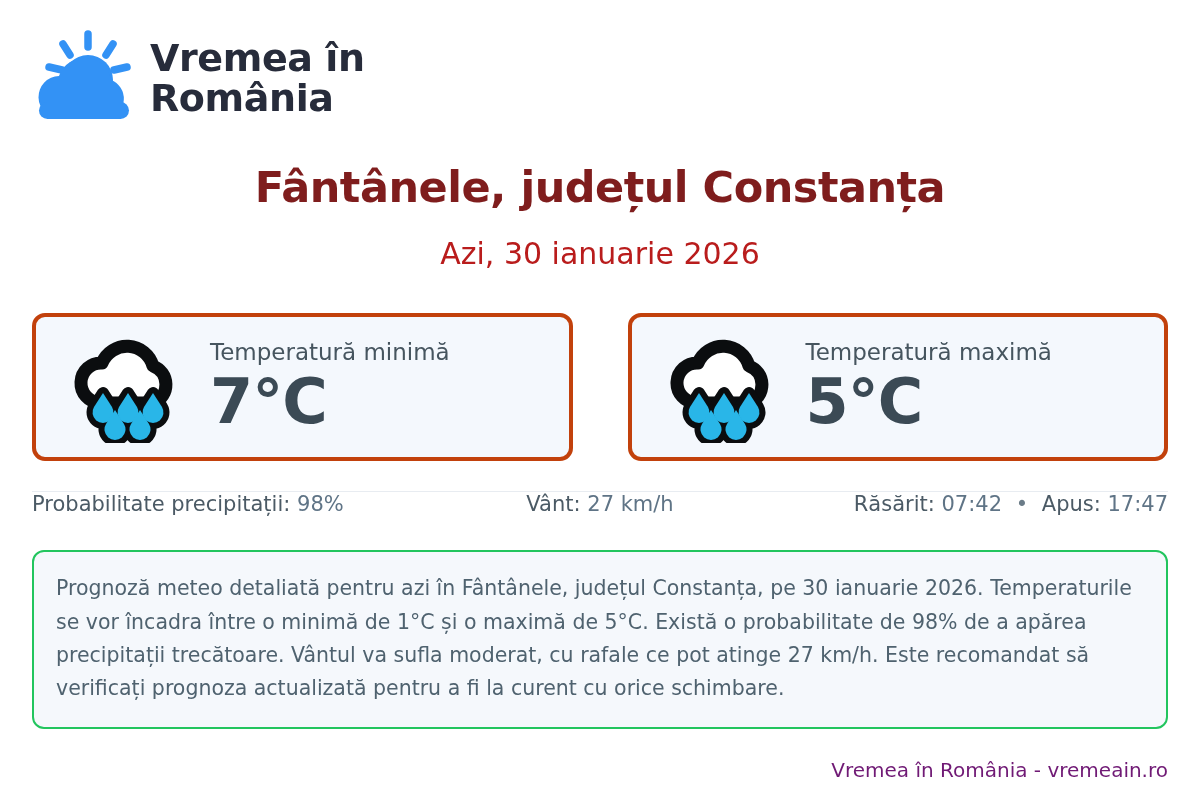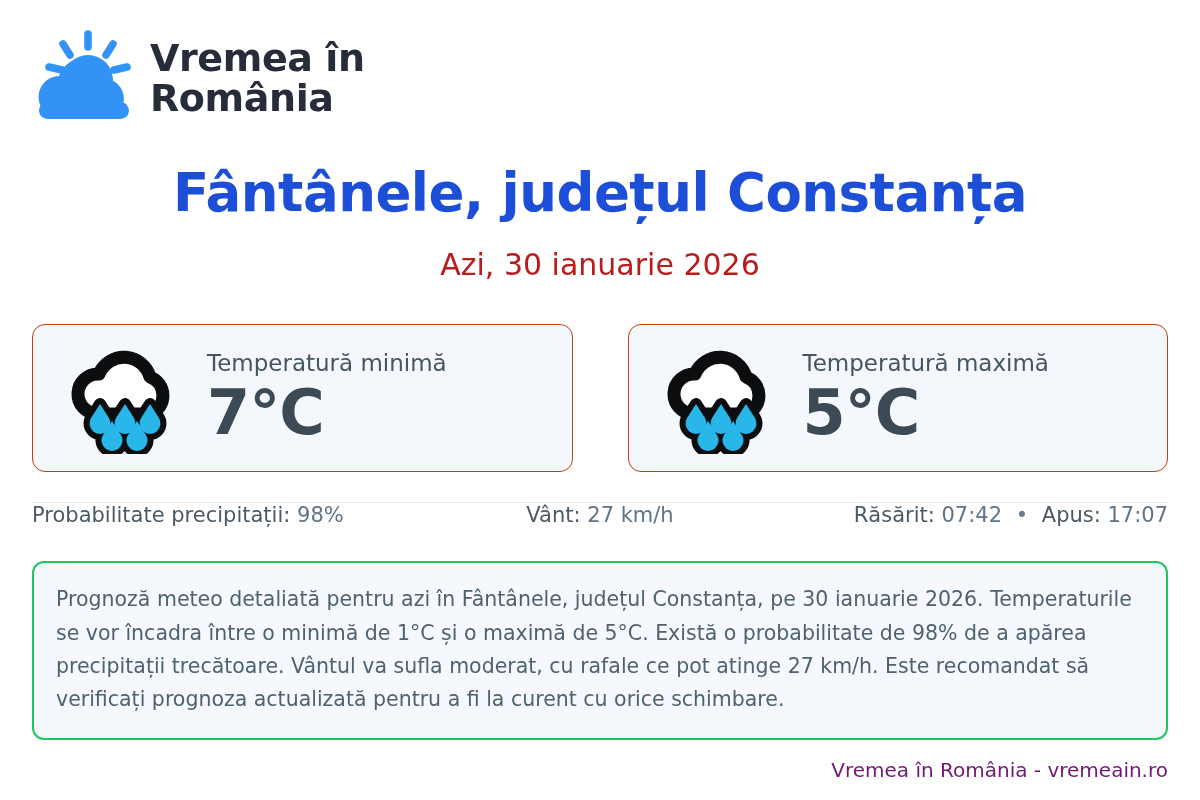--- a/index.html
+++ b/index.html
@@ -46,23 +46,23 @@
     color: #272c3b;
     white-space: pre-line;
   }
 
   
   .title-block {
     text-align: center;
     margin-top: 54px;
   }
   .page-title {
-    font-size: 53px;
+    font-size: 43px;
     font-weight: 700;
-    color: #1d4ed8;
+    color: #7f1d1d;
     letter-spacing: -0.5px;
     line-height: 1.1;
     margin: 0;
   }
   .page-subtitle {
     font-size: 30px;
     font-weight: 400;
     color: #b91c1c;
     margin: 26px 0 0 0;
     line-height: 1.1;
@@ -72,21 +72,21 @@
   .cards {
     display: flex;
     gap: 55px;
     margin-top: 43px;
   }
   .card {
     flex: 1 1 0;
     height: 148px;
     box-sizing: border-box;
     background: #f4f8fd;
-    border: 1px solid #c2410c;
+    border: 4px solid #c2410c;
     border-radius: 13px;
     display: flex;
     align-items: center;
     padding-left: 34px;
     gap: 22px;
   }
   .card-icon {
     width: 118px;
     height: 112px;
     flex: 0 0 118px;
@@ -272,21 +272,21 @@
     <div class="stat center">
       <span>Vânt:</span>
       <span class="stat-val">27 km/h</span>
     </div>
 
     <div class="stat right">
       <span>Răsărit:</span>
       <span class="stat-val">07:42</span>
       <span class="stat-sep">•</span>
       <span>Apus:</span>
-      <span class="stat-val">17:07</span>
+      <span class="stat-val">17:47</span>
     </div>
 
   </div>
 
   <div class="desc-card">
     <p class="desc-text">Prognoză meteo detaliată pentru azi în Fântânele, județul Constanța, pe 30 ianuarie 2026. Temperaturile se vor încadra între o minimă de 1°C și o maximă de 5°C. Există o probabilitate de 98% de a apărea precipitații trecătoare. Vântul va sufla moderat, cu rafale ce pot atinge 27 km/h. Este recomandat să verificați prognoza actualizată pentru a fi la curent cu orice schimbare.</p>
   </div>
 
   <div class="footer">Vremea în România - vremeain.ro</div>
 

